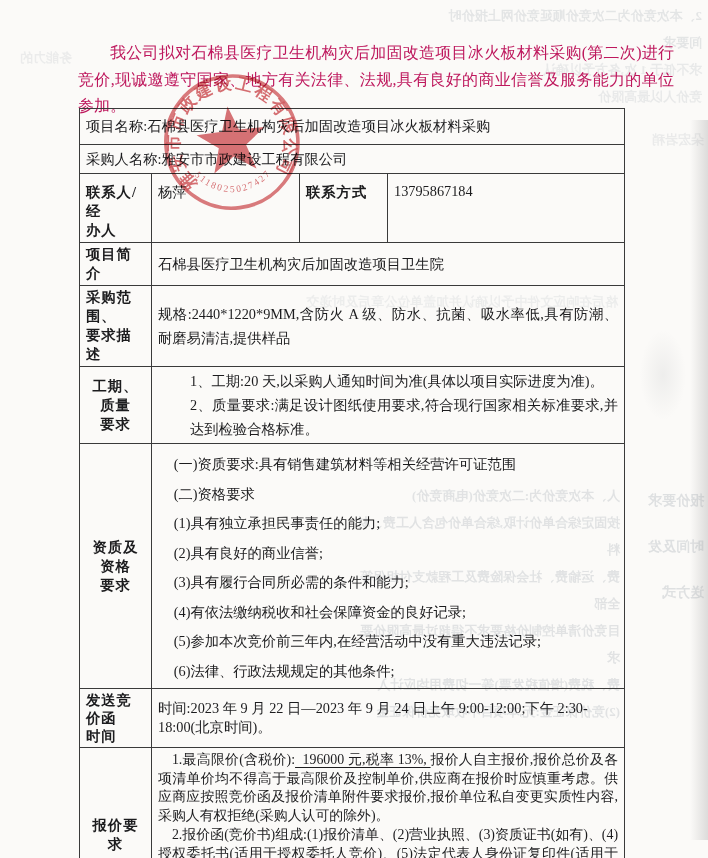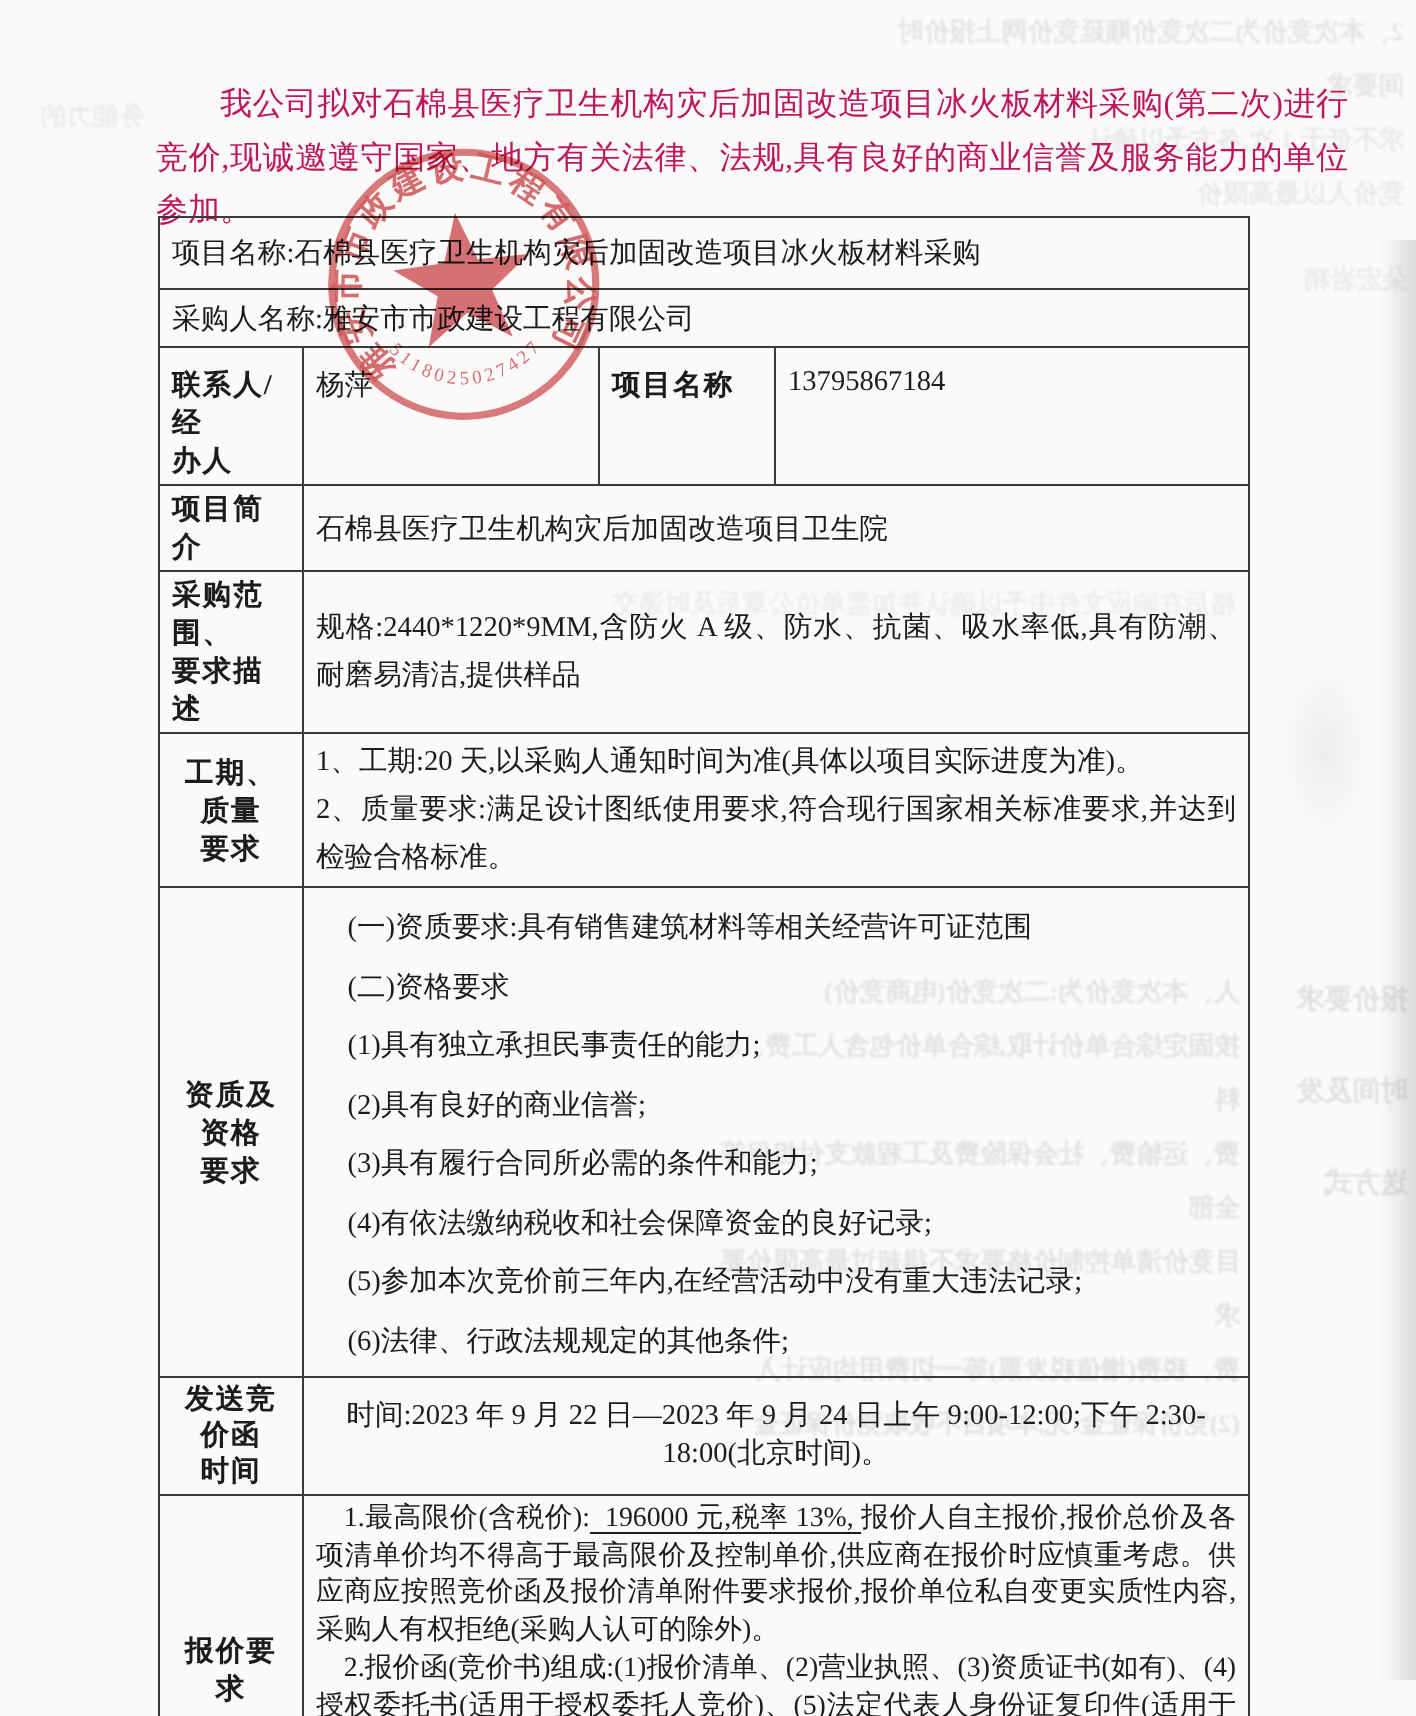--- a/index.html
+++ b/index.html
@@ -56,24 +56,24 @@
     overflow:visible;
   }
   td.lbl{font-weight:bold; white-space:pre-line; letter-spacing:1px;margin-left:14px;}
   td.lbl.ctr{text-align:center;}
   .inline-lbl{font-weight:normal;}
   tr.r1{height:36px;} tr.r2{height:29px;} tr.r3{height:56px;}
   tr.r4{height:34px;} tr.r5{height:62px;} tr.r6{height:73px;}
   tr.r7{height:242px;} tr.r8{height:40px;} tr.r9{height:168px;}
   tr.r3 td{vertical-align:top; padding-top:9px;}
   tr.r5 td.val, tr.r6 td.val{line-height:24px; text-align:justify;}
-  tr.r6 td.val div{text-align:justify;}
+  tr.r6 td.val div{text-align:justify;margin-left:32px;}
   tr.r7 td.val{vertical-align:top; padding-top:6px;}
   tr.r7 td.val div{line-height:29.5px; padding-left:1.1em; white-space:nowrap;}
-  tr.r8 td{line-height:19px; vertical-align:middle;text-align:center;}
+  tr.r8 td{line-height:19px; vertical-align:middle;}
   tr.r8 td.lbl{line-height:18px;}
   tr.r9 td.val{vertical-align:top; padding-top:3px;}
   .qp{margin:0; text-indent:1em; line-height:18.7px; font-size:13.9px; text-align:justify;}
   .u{text-decoration:underline; text-underline-offset:3px;}
 
   
   .stamp{
     position:absolute; left:160px; top:70px; width:146px; height:146px;
     transform:rotate(-7deg); opacity:.82; mix-blend-mode:multiply;
     pointer-events:none;
@@ -119,21 +119,21 @@
     </tr>
 
     <tr class="r2">
       <td colspan="4"><span class="inline-lbl">采购人名称:</span><span>雅安市市政建设工程有限公司</span></td>
     </tr>
 
     <tr class="r3">
       <td class="lbl">联系人/经
 办人</td>
       <td>杨萍</td>
-      <td class="lbl">项目名称</td>
+      <td class="lbl">联系方式</td>
       <td>13795867184</td>
     </tr>
 
     <tr class="r4">
       <td class="lbl">项目简介</td>
       <td colspan="3" class="val">石棉县医疗卫生机构灾后加固改造项目卫生院</td>
     </tr>
 
     <tr class="r5">
       <td class="lbl">采购范围、

